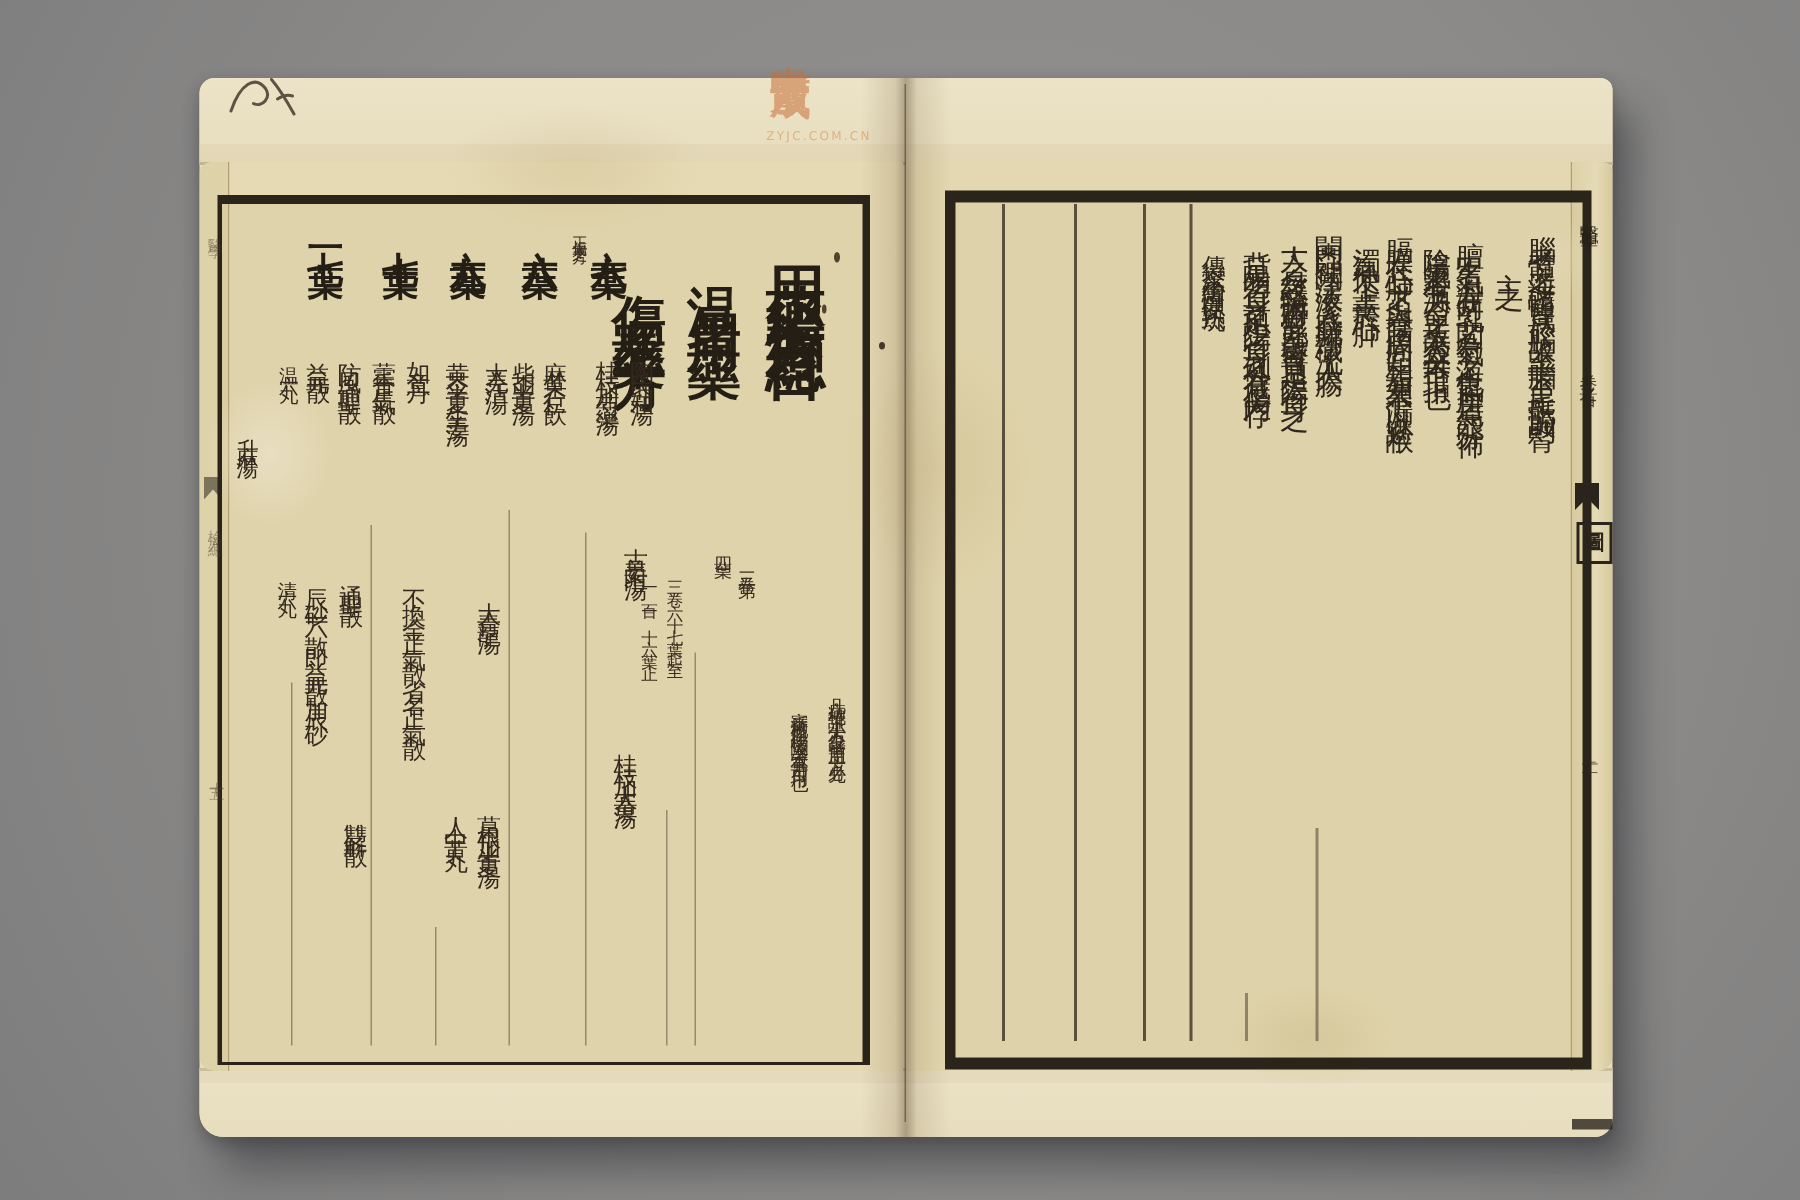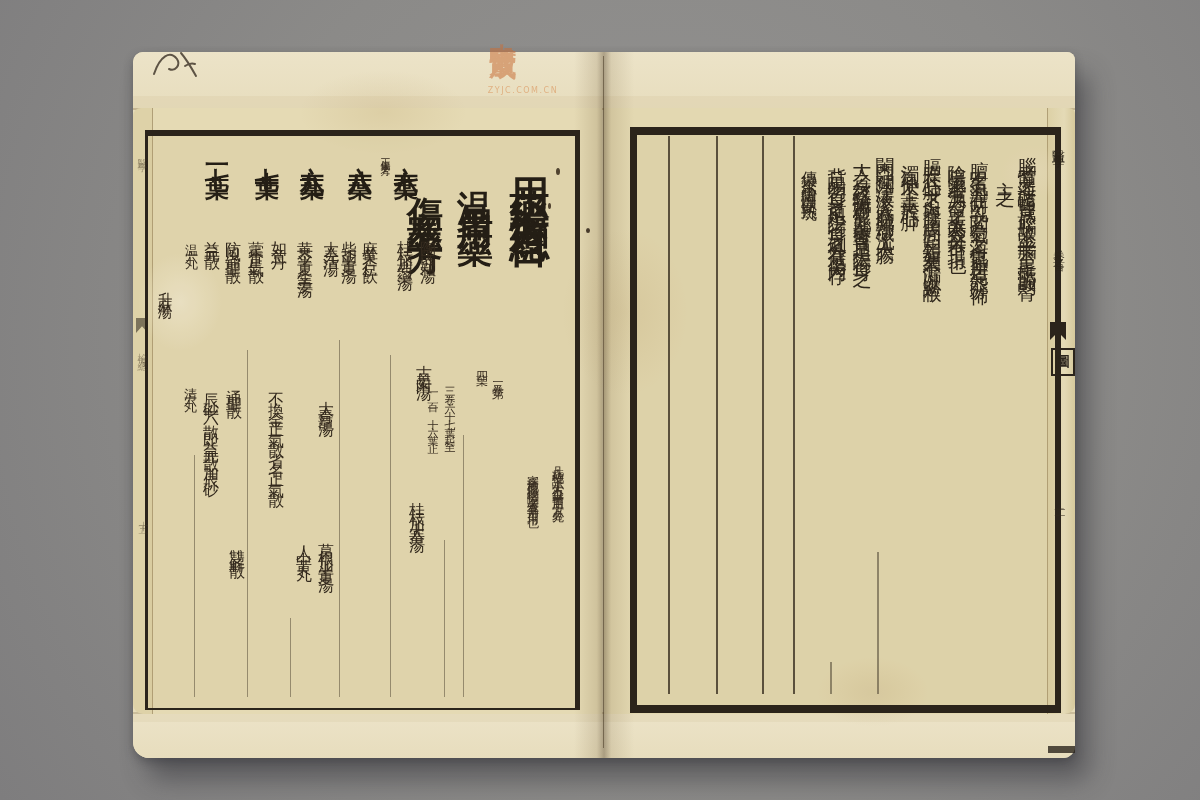--- a/index.html
+++ b/index.html
@@ -47,21 +47,21 @@
   .t-note2{font-size:11px;letter-spacing:8px;color:#382d20;}
   .t-tag{font-size:10px;letter-spacing:2px;color:#382d20;}
   .t-body{font-size:19px;letter-spacing:6px;color:#2f271c;}
   .t-edge{font-size:12px;letter-spacing:5px;color:rgba(42,35,25,.85);}
   .t-edge-b{font-size:13px;letter-spacing:4px;color:rgba(40,33,23,.9);}
   .t-edge-faint{font-size:10px;letter-spacing:4px;color:rgba(70,58,40,.42);}
   .fishtail{position:absolute;background:#2b241c;
      clip-path:polygon(0 0,100% 0,100% 100%,50% 55%,0 100%);}
   .tu-box{position:absolute;border:2px solid #2b241c;color:#2b241c;font-size:14px;font-weight:bold;
      width:20px;height:24px;display:flex;align-items:center;justify-content:center;}
-  .wm{position:absolute;left:475px;top:22px;width:96px;height:78px;opacity:.55;pointer-events:none;}
+  .wm{position:absolute;left:498px;top:22px;width:96px;height:78px;opacity:.55;pointer-events:none;}
   .wm-chars{position:absolute;left:12px;top:0;writing-mode:vertical-rl;text-orientation:upright;
      font-size:27px;line-height:1.18;letter-spacing:3px;font-weight:bold;color:#c8703a;
      font-family:"DejaVu Sans","Liberation Sans",sans-serif;height:66px;}
   .wm-url{position:absolute;left:0;top:64px;width:96px;text-align:center;font-size:8px;
      letter-spacing:1.5px;color:#d98a4d;font-family:"DejaVu Sans","Liberation Sans",sans-serif;}
   .speck{position:absolute;background:#46392a;border-radius:50%;}
   .curl-band{position:absolute;left:0;right:0;height:7px;background:rgba(43,36,27,.8);}
 </style>
 </head>
 <body>

